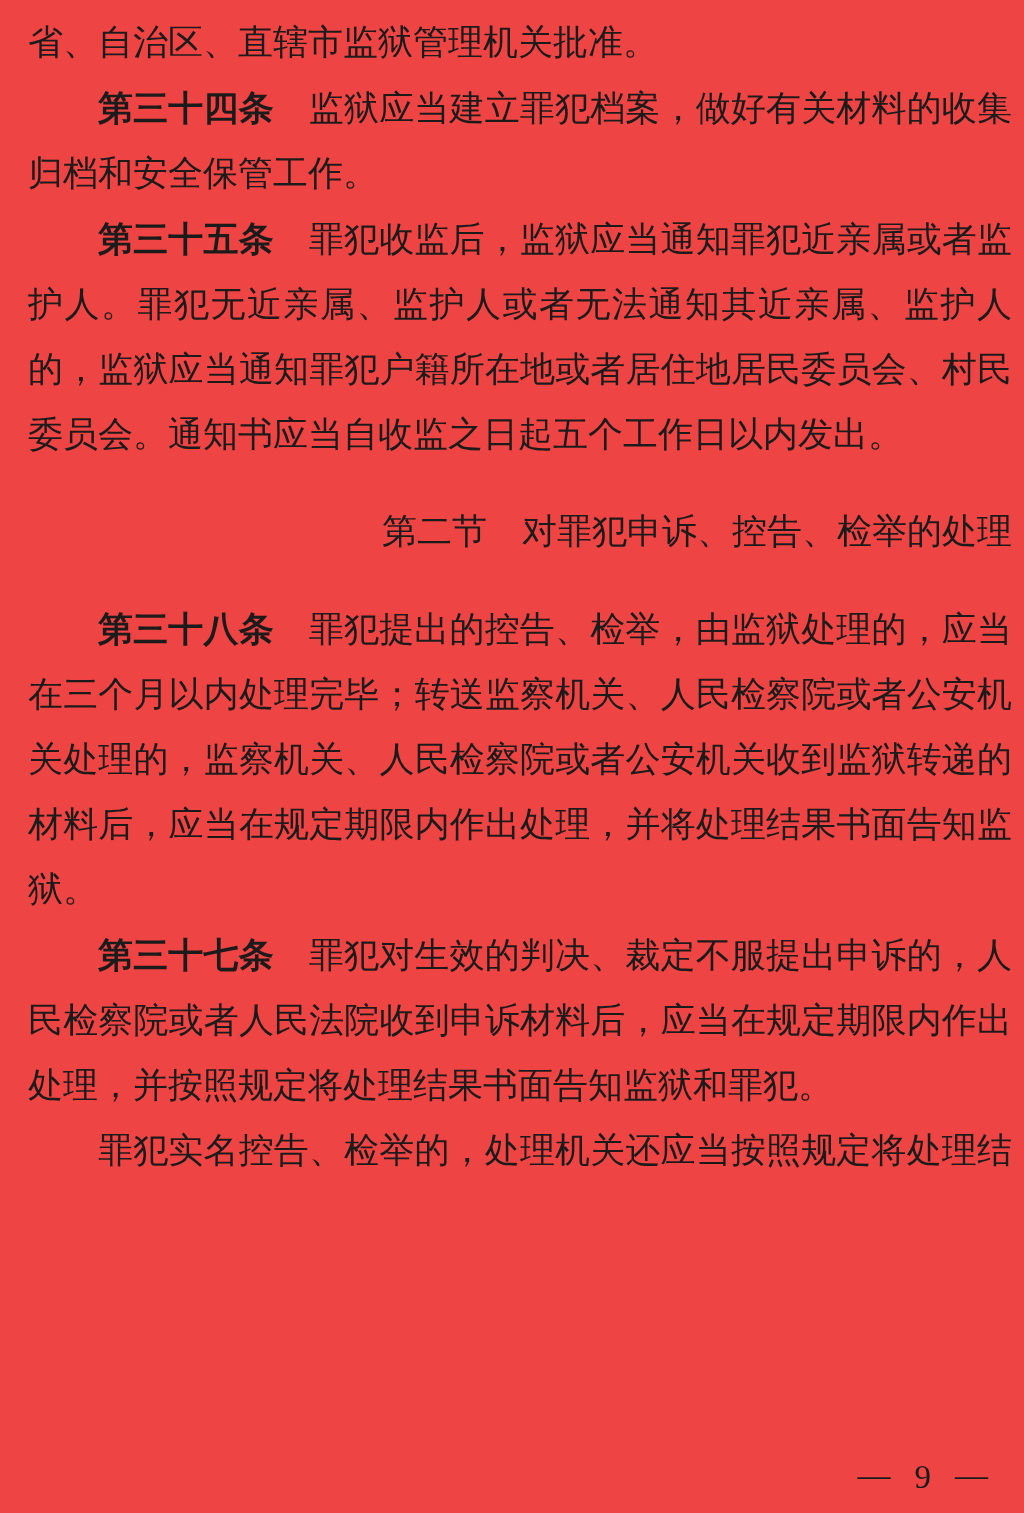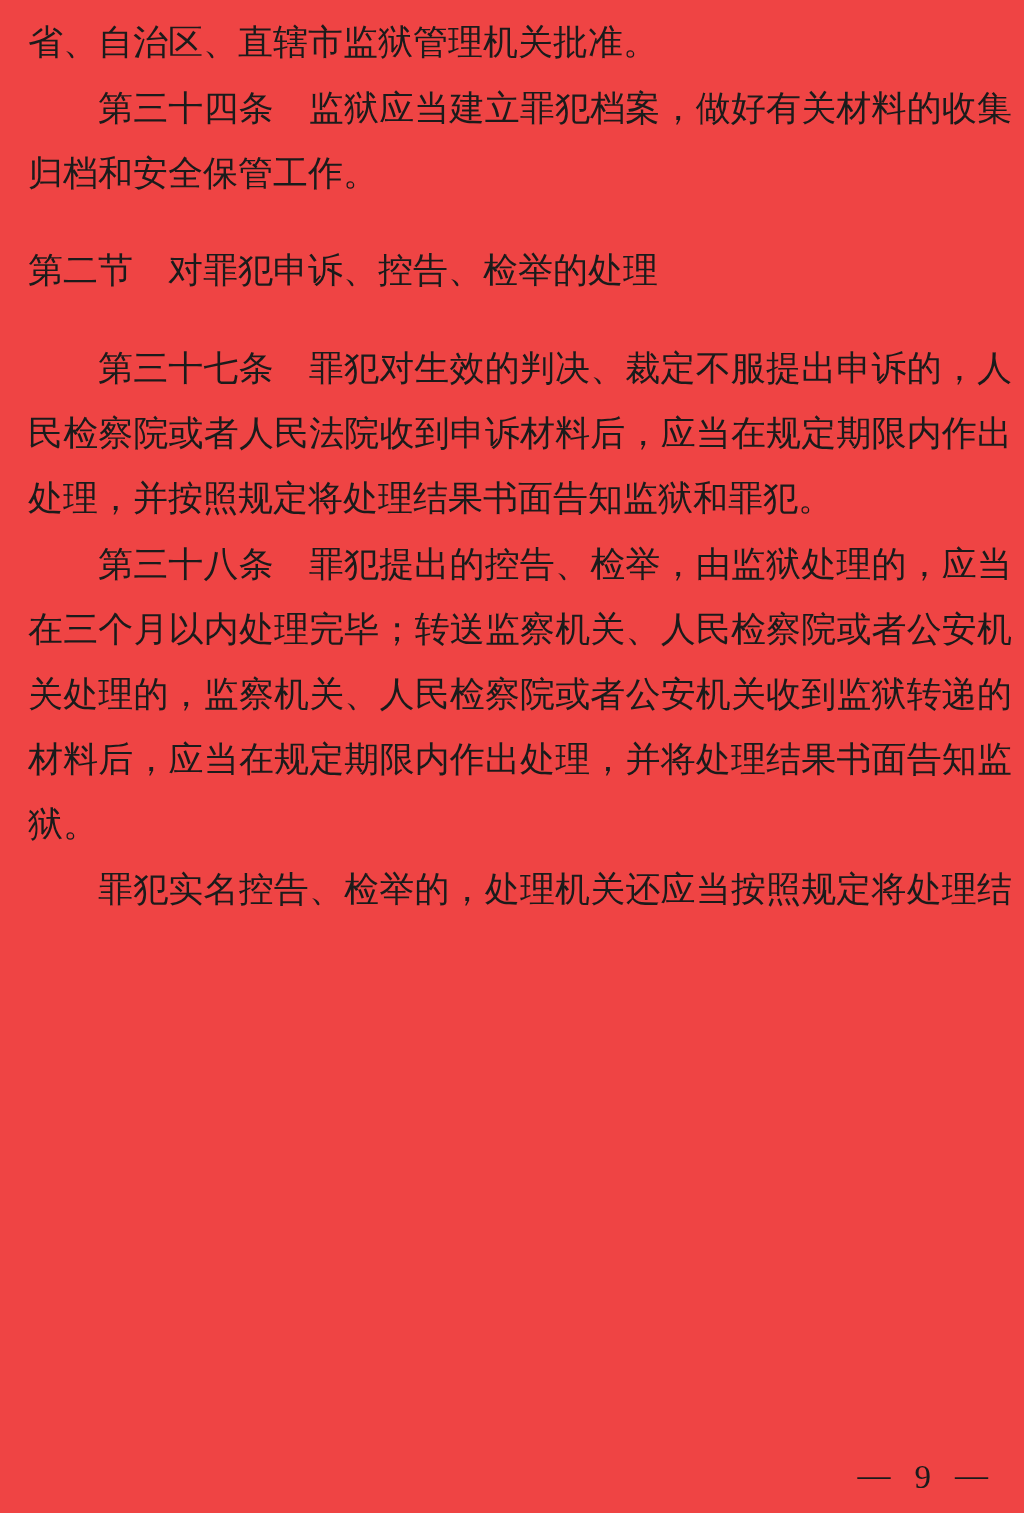--- a/index.html
+++ b/index.html
@@ -33,29 +33,29 @@
     word-break: normal;
   }
   .para.no-indent {
     text-indent: 0;
   }
   .para.continued {
     
     text-align-last: justify;
   }
   .art-num {
-    font-weight: 400;
+    font-weight: 700;
     font-family: "Liberation Sans", "DejaVu Sans", sans-serif;
     margin-right: 35px;
   }
   .section-header {
     margin: 32px 0;
     font-size: 35px;
     line-height: 65px;
-    text-align: left;
+    text-align: right;
     text-indent: 0;
     font-weight: 400;
     letter-spacing: 0;
   }
   .footer {
     position: absolute;
     right: 36px;
     bottom: 16px;
     display: flex;
     align-items: center;
@@ -73,27 +73,28 @@
 <body>
 
 <div class="page">
   <div class="doc-body">
 
     <p class="para no-indent">省、自治区、直辖市监狱管理机关批准。</p>
 
     <p class="para"><span class="art-num">第三十四条</span><span>监狱应当建立罪犯档案，做好有关材料的收集归档和安全保管工作。</span></p>
 
 
+    <p class="para"><span class="art-num">第三十五条</span><span>罪犯收监后，监狱应当通知罪犯近亲属或者监护人。罪犯无近亲属、监护人或者无法通知其近亲属、监护人的，监狱应当通知罪犯户籍所在地或者居住地居民委员会、村民委员会。通知书应当自收监之日起五个工作日以内发出。</span></p>
 
 
     <h3 class="section-header">第二节　对罪犯申诉、控告、检举的处理</h3>
 
+    <p class="para"><span class="art-num">第三十八条</span><span>罪犯提出的控告、检举，由监狱处理的，应当在三个月以内处理完毕；转送监察机关、人民检察院或者公安机关处理的，监察机关、人民检察院或者公安机关收到监狱转递的材料后，应当在规定期限内作出处理，并将处理结果书面告知监狱。</span></p>
+
     <p class="para"><span class="art-num">第三十七条</span><span>罪犯对生效的判决、裁定不服提出申诉的，人民检察院或者人民法院收到申诉材料后，应当在规定期限内作出处理，并按照规定将处理结果书面告知监狱和罪犯。</span></p>
-
-    <p class="para"><span class="art-num">第三十八条</span><span>罪犯提出的控告、检举，由监狱处理的，应当在三个月以内处理完毕；转送监察机关、人民检察院或者公安机关处理的，监察机关、人民检察院或者公安机关收到监狱转递的材料后，应当在规定期限内作出处理，并将处理结果书面告知监狱。</span></p>
 
     <p class="para continued">罪犯实名控告、检举的，处理机关还应当按照规定将处理结</p>
 
   </div>
 
   <div class="footer">
     <span class="dash">—</span>
     <span>9</span>
     <span class="dash">—</span>
   </div>

